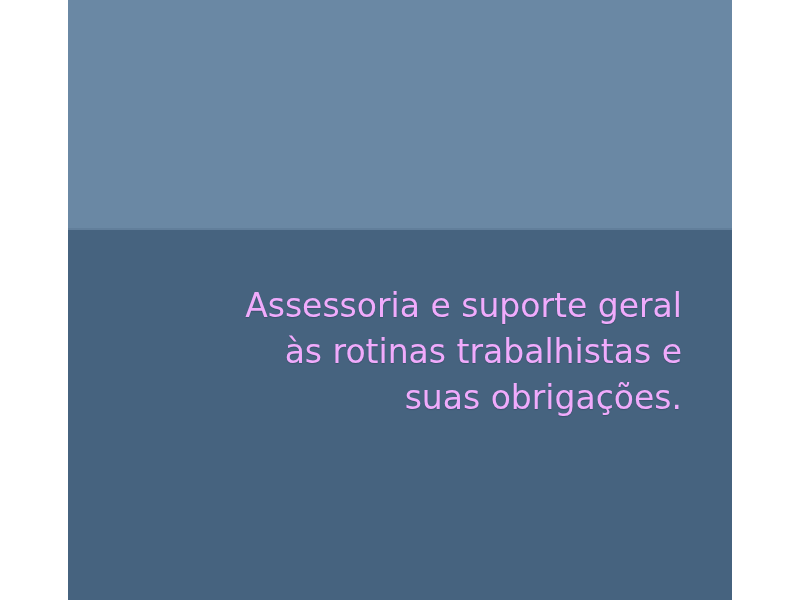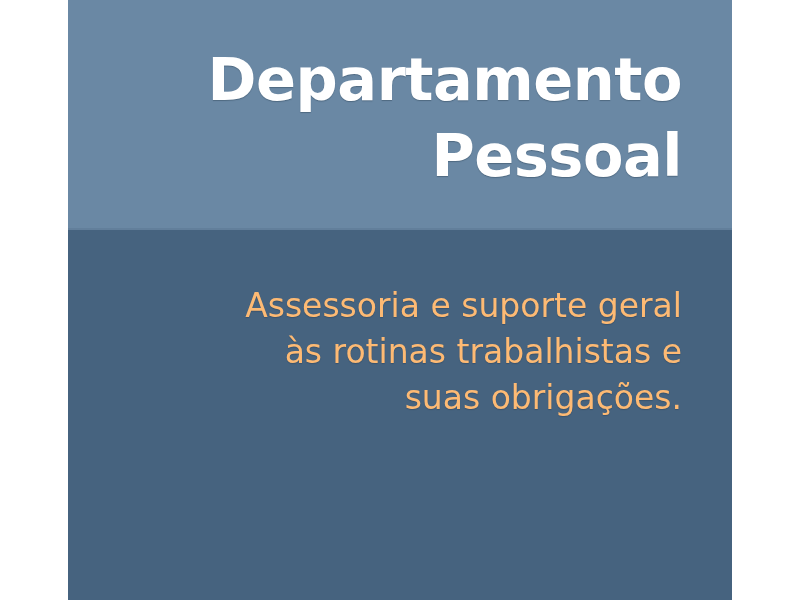--- a/index.html
+++ b/index.html
@@ -69,21 +69,21 @@
     text-shadow: 0 1px 1px rgba(30,48,66,0.35);
   }
 
   
   #subtitle-text {
     position: absolute;
     right: 50px;
     top: 283px;
     width: 560px;
     text-align: right;
-    color: #fdba74;
+    color: #f0abfc;
     font-family: "DejaVu Sans", "Liberation Sans", sans-serif;
     font-weight: normal;
     font-size: 33px;
     line-height: 46px;
     white-space: pre-line;
     text-shadow: 0 1px 1px rgba(30,48,66,0.30);
   }
 
   
   .page-margin {
@@ -101,21 +101,19 @@
 <div id="slide-root">
 
   <div class="page-margin" id="margin-left"></div>
   <div class="page-margin" id="margin-right"></div>
 
   <div id="slide-card">
 
     <div id="title-band"></div>
     <div id="band-divider"></div>
 
-    <div id="title-text">Departamento
-Pessoal</div>
 
     <div id="subtitle-text">Assessoria e suporte geral
 às rotinas trabalhistas e
 suas obrigações.</div>
 
   </div>
 </div>
 
 </body></html>

